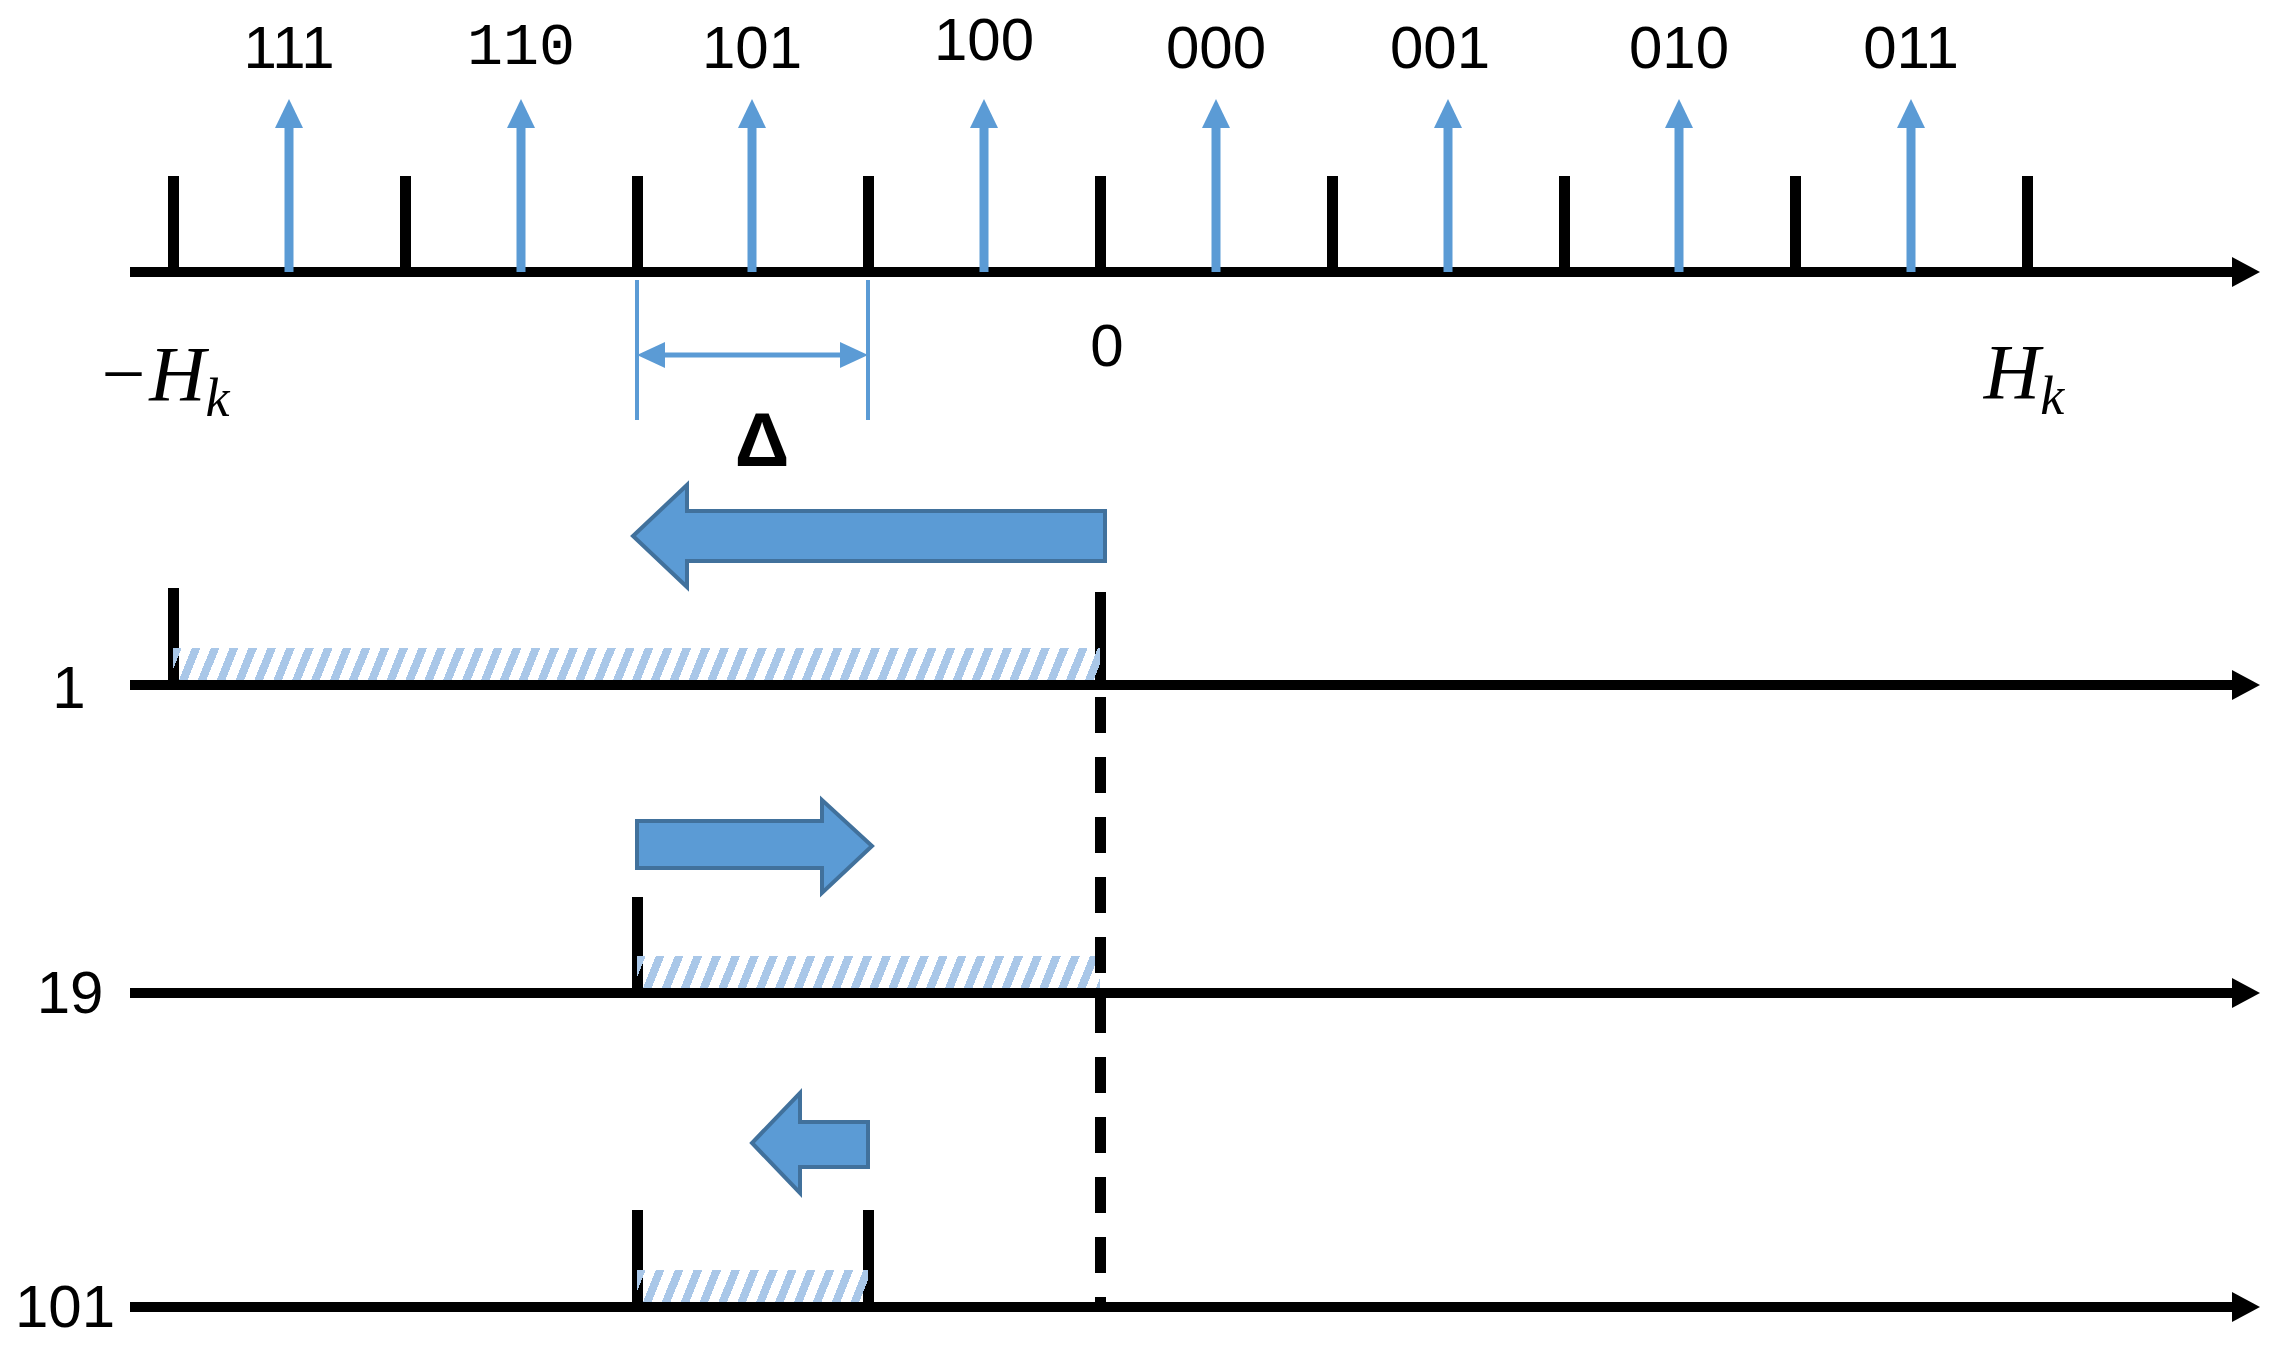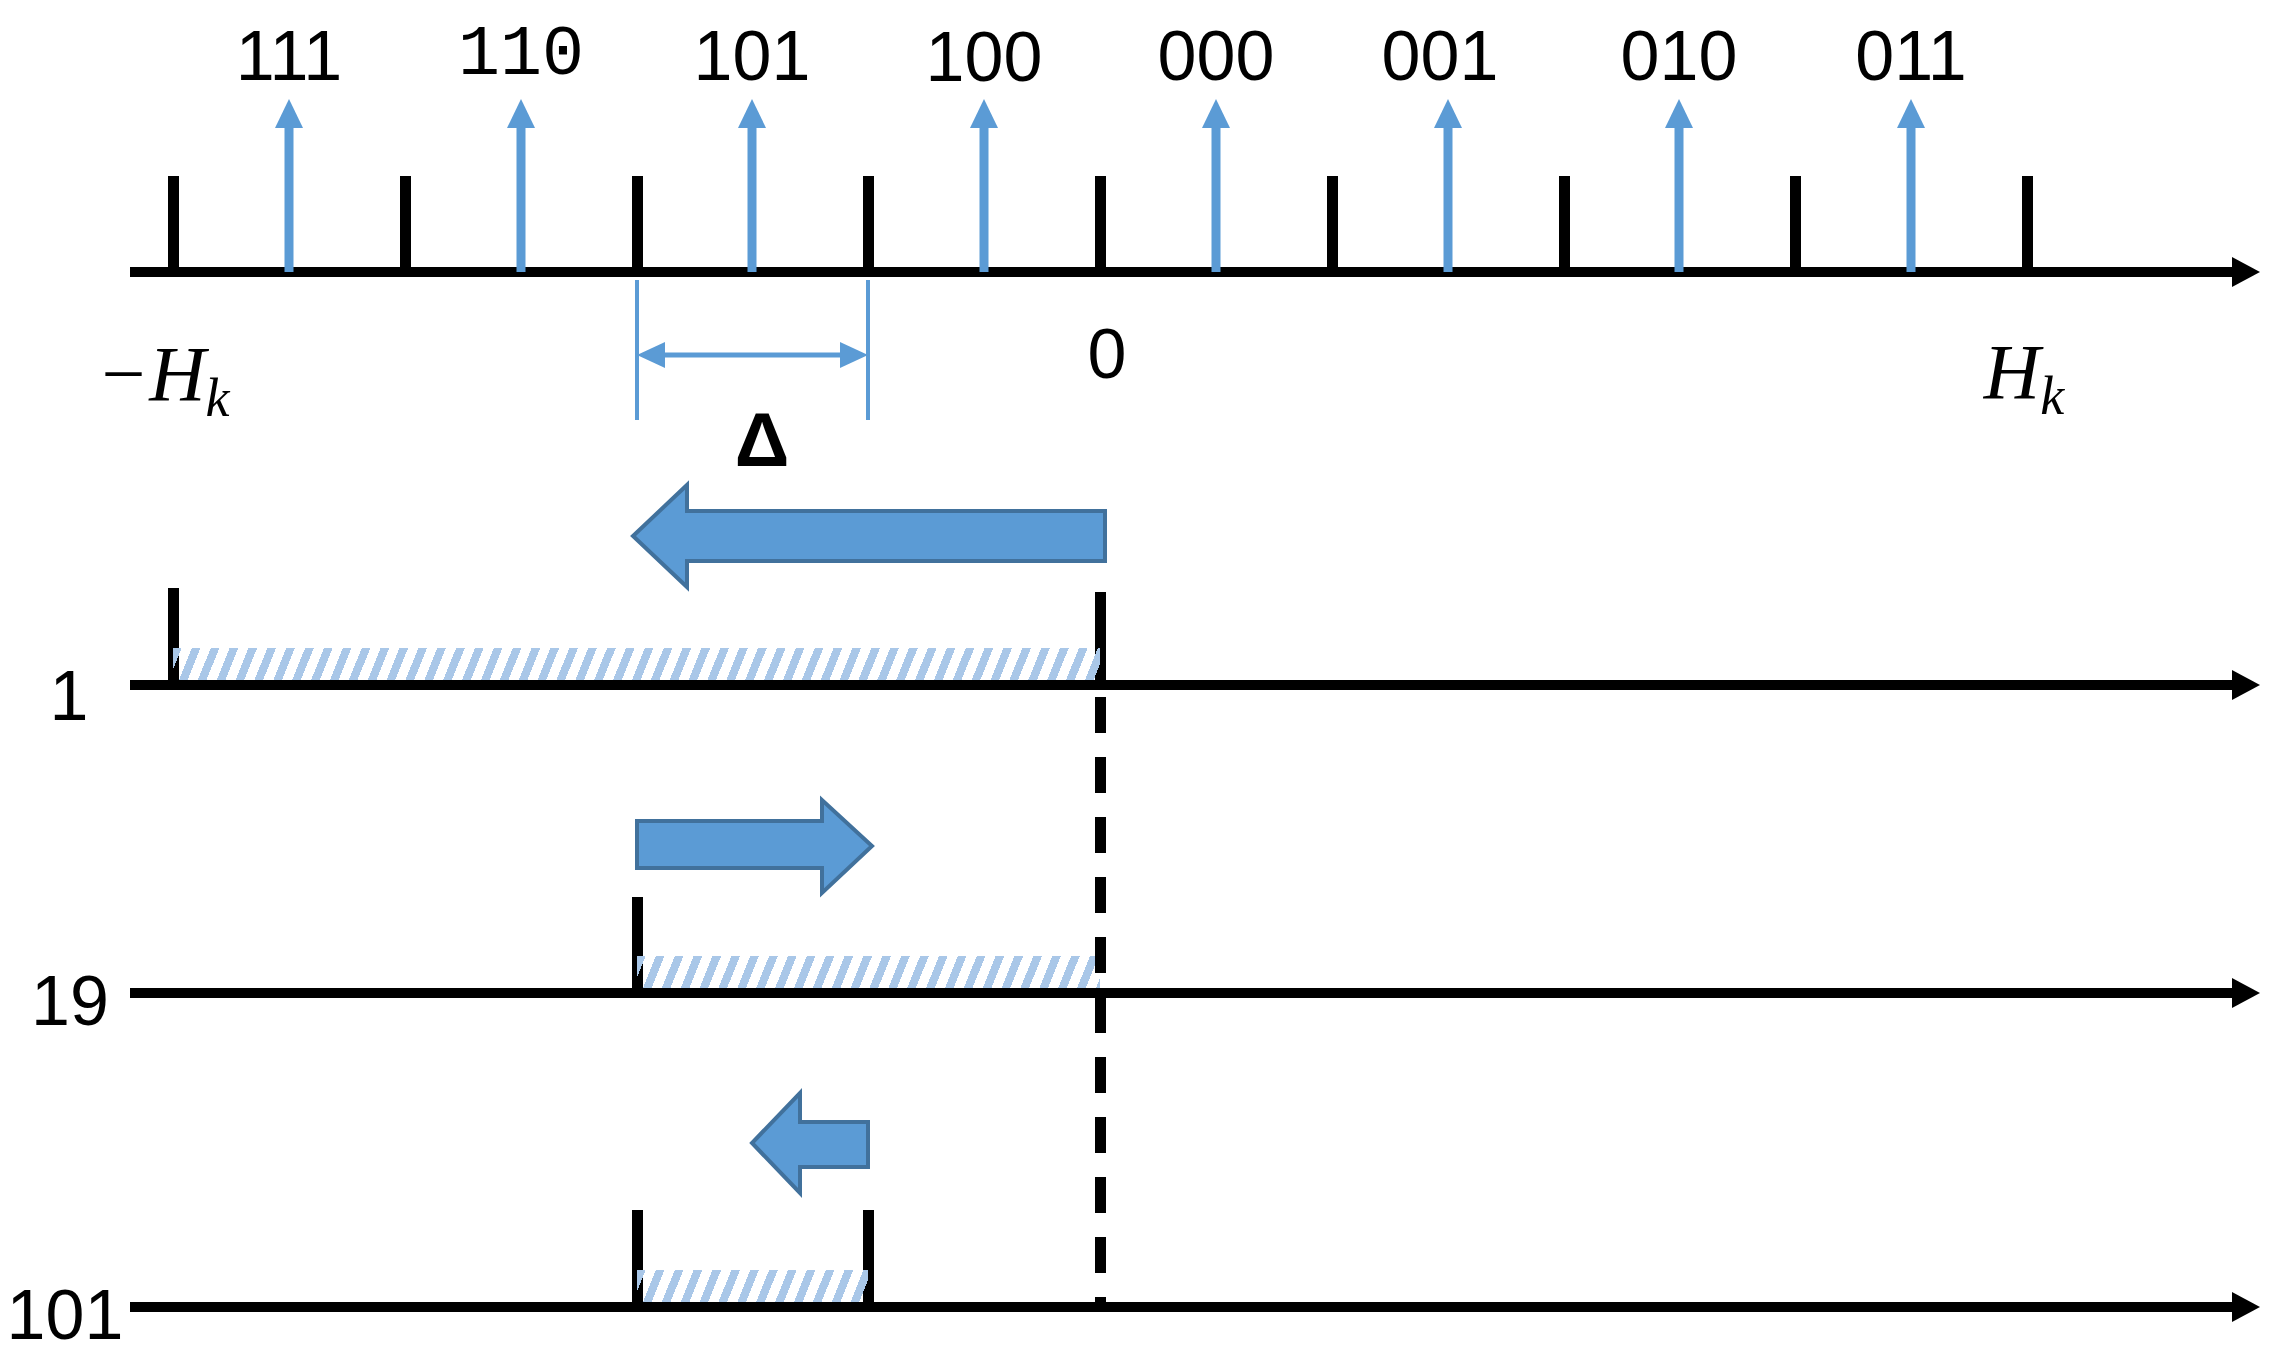--- a/index.html
+++ b/index.html
@@ -18,21 +18,21 @@
     border-top:15px solid transparent;
     border-bottom:15px solid transparent;
   }
   .tick{position:absolute;width:11px;background:#000;}
   .hatch{
     position:absolute;
     background:repeating-linear-gradient(112deg,#a9c7e8 0 8px,rgba(0,0,0,0) 8px 17.5px);
   }
   .num{
     position:absolute;transform:translate(-50%,-50%);
-    font-size:70px;line-height:1;white-space:nowrap;margin-top:8px;
+    font-size:60px;line-height:1;white-space:nowrap;
   }
   .math{
     position:absolute;transform:translate(-50%,-50%);
     font-family:"Liberation Serif","DejaVu Serif",serif;
     font-style:italic;font-size:78px;line-height:1;white-space:nowrap;margin-top:28px;
   }
   .math sub{font-size:54px;line-height:1;font-style:italic;}
   .delta-label{
     position:absolute;transform:translate(-50%,-50%);
     font-size:76px;font-weight:bold;line-height:1;
@@ -67,21 +67,21 @@
   <div class="math" style="left:163px;top:352px;"><span>−H</span><sub>k</sub></div>
 
   <div class="math" style="left:2024px;top:350px;"><span>H</span><sub>k</sub></div>
 
   <div class="delta-label" style="left:762px;top:440px;">Δ</div>
 
   <div id="code-labels">
       <div class="num" style="left: 289px; top: 48px;">111</div>
       <div class="num" style="left: 521px; top: 48px; font-family: Liberation Mono, monospace;">110</div>
       <div class="num" style="left: 752px; top: 48px;">101</div>
-      <div class="num" style="left: 984px; top: 49px;">100</div>
+      <div class="num" style="left: 984px; top: 40px;">100</div>
       <div class="num" style="left: 1216px; top: 48px; text-align: right;">000</div>
       <div class="num" style="left: 1440px; top: 48px;">001</div>
       <div class="num" style="left: 1679px; top: 48px; text-align: right;">010</div>
       <div class="num" style="left: 1911px; top: 48px;">011</div>
     </div>
 
   <div class="hline" style="left:130px;top:680px;width:2108px;"></div>
   <div class="rhead" style="left:2232px;top:670px;"></div>
   <div class="num" style="left:69px;top:688px;">1</div>
   <div class="tick" style="left:168px;top:588px;height:97px;"></div>

